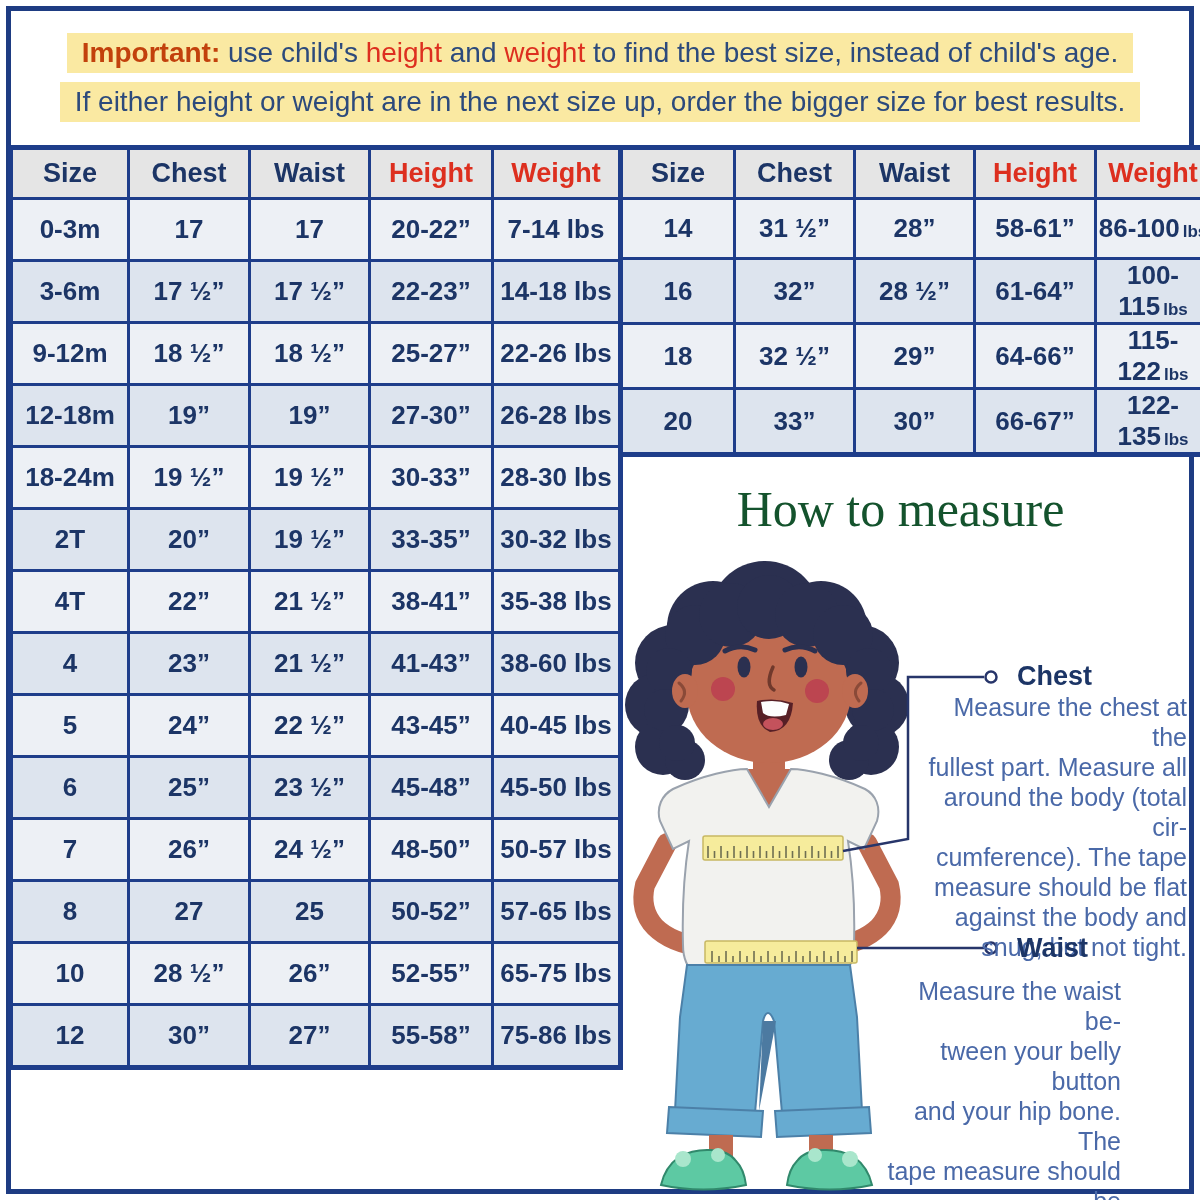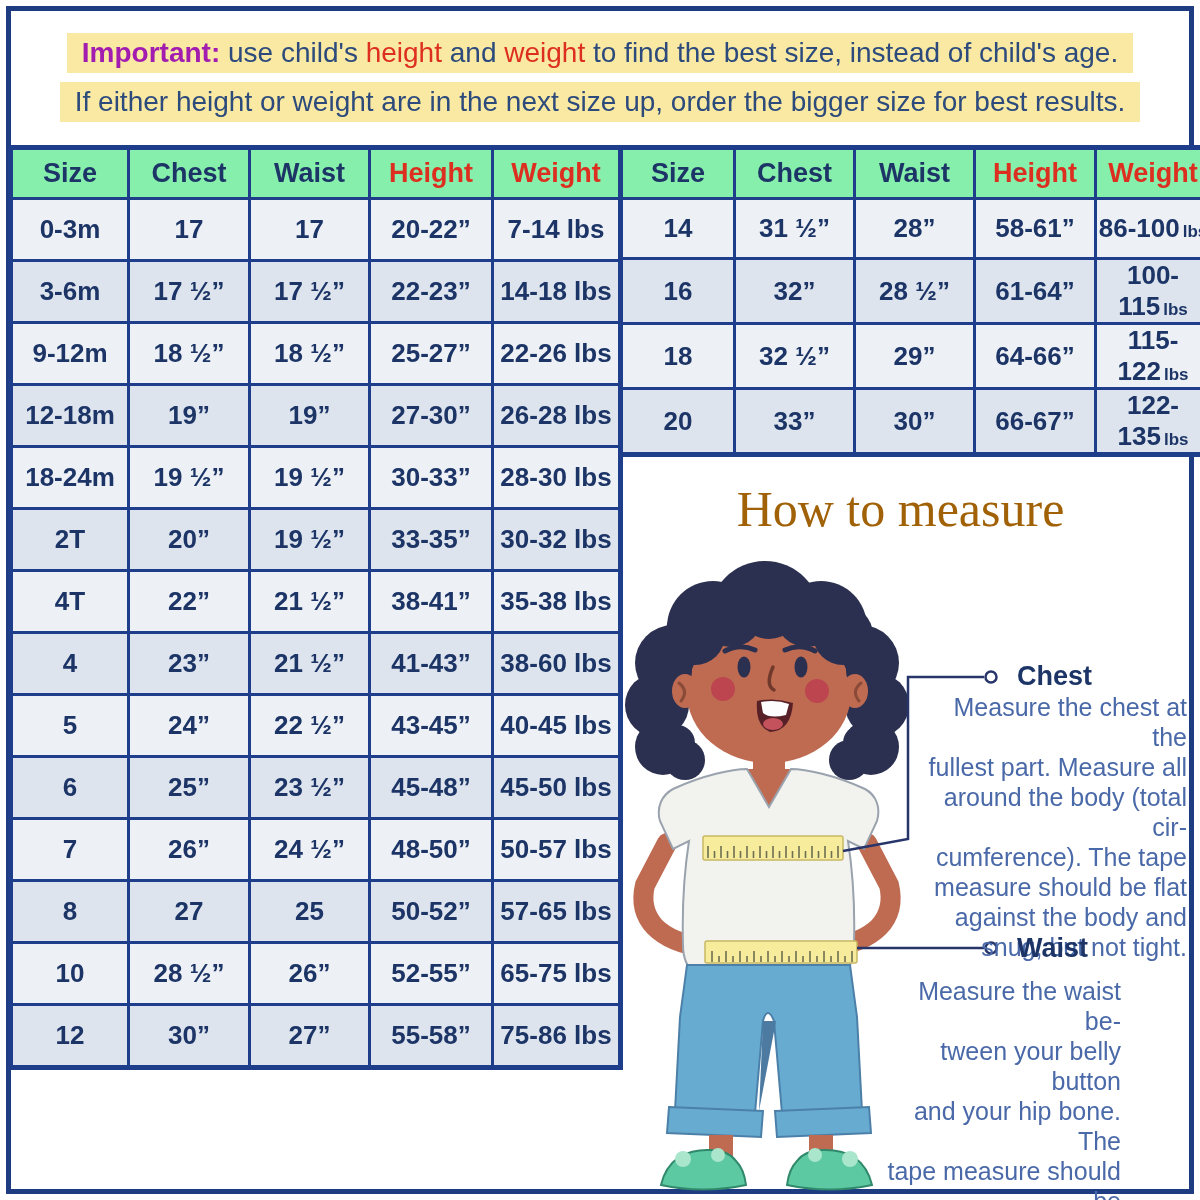--- a/index.html
+++ b/index.html
@@ -3,30 +3,30 @@
 <meta charset="utf-8">
 <style>
   html,body { margin:0; padding:0; background:#ffffff; }
   body { width:1200px; height:1200px; font-family:"Liberation Sans", sans-serif; }
   .page { position:relative; width:1200px; height:1200px; overflow:hidden; background:#fff; }
   .frame { position:absolute; inset:6px; border:5px solid #1e3c82; pointer-events:none; }
 
   
   .banner { position:absolute; top:33px; left:0; right:0; display:flex; flex-direction:column; align-items:center; gap:9px; z-index:2; }
   .banner-line { background:#fae9a2; color:#2c4a7c; font-size:28px; line-height:30px; padding:5px 15px; white-space:nowrap; }
-  .banner-line .bold { font-weight:bold; color:#a21caf; }
+  .banner-line .bold { font-weight:bold; color:#c2410c; }
   .banner-line .red { color:#dd2f1f; }
 
   
   table.chart { position:absolute; border-collapse:collapse; table-layout:fixed; border:5px solid #1e3d8a; }
   table.chart th, table.chart td {
     border:3px solid #1e3d8a; text-align:center; vertical-align:middle;
     font-weight:bold; color:#1c3566; overflow:hidden; padding:0;
   }
-  table.chart thead th { height:47px; font-size:27px; background:#86efac; }
+  table.chart thead th { height:47px; font-size:27px; background:#e5e5e5; }
   table.chart thead th:nth-child(n+4) { color:#dd2f1f; }
   table.chart tbody tr:nth-child(odd) td { background:#edf0f5; }
   table.chart tbody tr:nth-child(even) td { background:#dde4ee; }
   table.chart td { font-size:26px; }
   table.left-chart  { left:8px;  top:145px; width:593px; }
   table.right-chart { left:618px; top:145px; width:574px; }
   table.left-chart td { height:59px; }
   table.right-chart td { height:57px; }
   table.left-chart  th:nth-child(1) { width:114px; }
   table.left-chart  th:nth-child(2) { width:118px; }
@@ -37,21 +37,21 @@
   table.right-chart th:nth-child(2) { width:117px; }
   table.right-chart th:nth-child(3) { width:117px; }
   table.right-chart th:nth-child(4) { width:118px; }
   table.right-chart th:nth-child(5) { width:112px; }
   .unit { font-size:17px; font-weight:bold; margin-left:3px; }
 
   
   .measure-panel { position:absolute; left:601px; top:440px; width:599px; height:755px; }
   .measure-title { margin:0; padding-top:40px; text-align:center;
     font-family:"Liberation Serif", serif; font-weight:normal;
-    font-size:50px; color:#a16207; }
+    font-size:50px; color:#14532d; }
   .panel-svg { position:absolute; left:0; top:0; width:599px; height:755px; }
   .mlabel { position:absolute; font-size:27px; font-weight:bold; color:#1c3566; }
   .mlabel.chest { left:416px; top:221px; }
   .mlabel.waist { left:416px; top:493px; }
   .mtext { position:absolute; text-align:right; color:#4a69a8; font-size:25px;
     line-height:30px; white-space:pre-line; }
   .mtext.chest { left:316px; top:252px; width:270px; }
   .mtext.waist { left:284px; top:536px; width:236px; }
 </style>
 </head>

